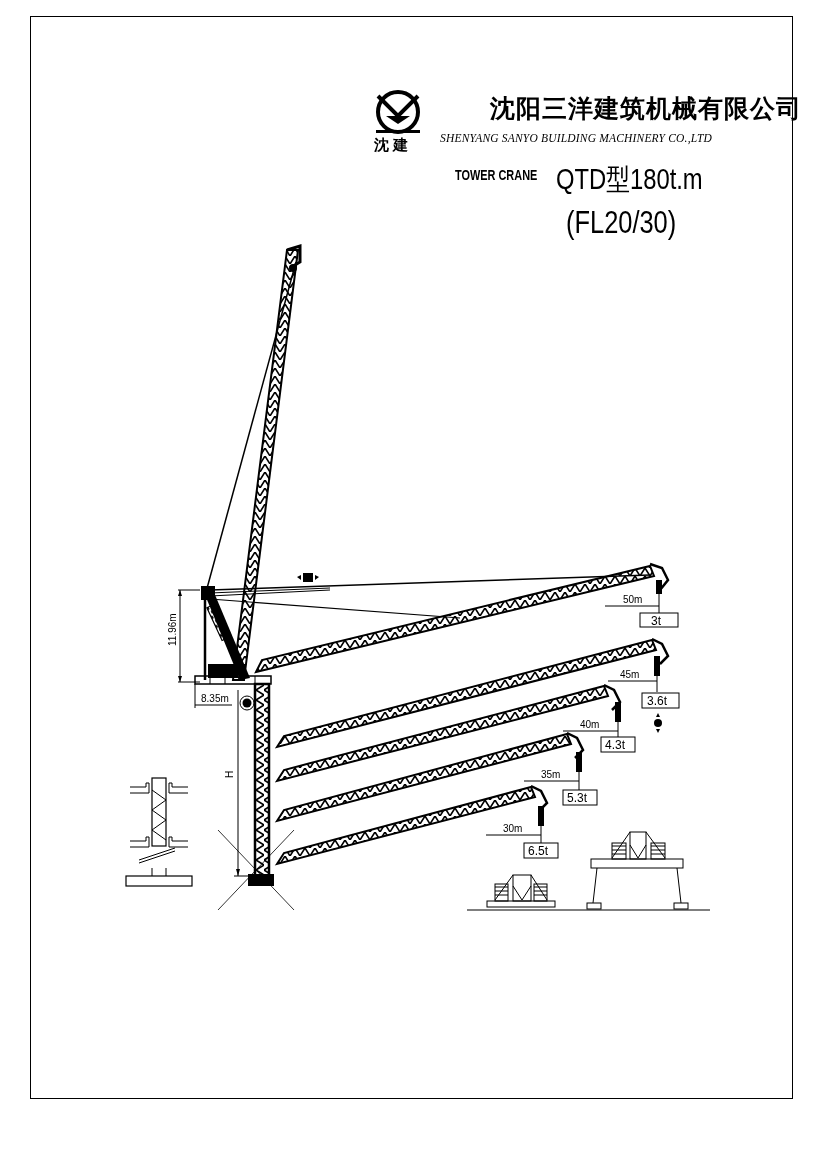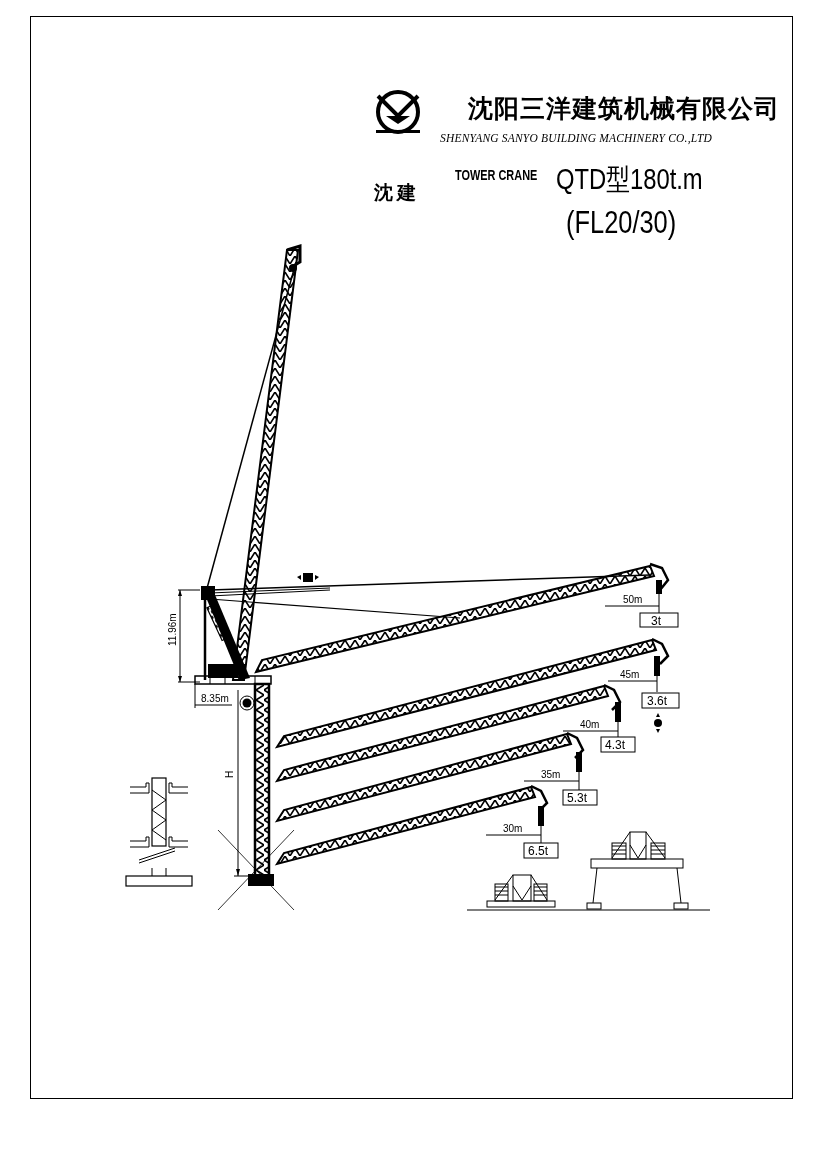--- a/index.html
+++ b/index.html
@@ -1,26 +1,26 @@
 <!DOCTYPE html>
 <html><head>
   <meta charset="utf-8">
   <style>
     html, body { margin: 0; padding: 0; background: #ffffff; }
     body { width: 826px; height: 1169px; position: relative; overflow: hidden;
            font-family: "Liberation Sans", sans-serif; color: #000; }
     .frame { position: absolute; left: 30px; top: 16px; width: 763px; height: 1083px;
              border: 1.5px solid #000; box-sizing: border-box; }
     .abs { position: absolute; white-space: nowrap; }
-    .company-cn { left: 468px; top: 92px; font-size: 25px; font-weight: bold; letter-spacing: 1px;
+    .company-cn { left: 490px; top: 92px; font-size: 25px; font-weight: bold; letter-spacing: 1px;
                   font-family: "DejaVu Sans", sans-serif; }
     .company-en { left: 440px; top: 131px; font-size: 12.5px; font-style: italic;
                   font-family: "Liberation Serif", serif; letter-spacing: 0.2px; transform: scaleX(0.92); transform-origin: left; }
-    .logo-text { left: 374px; top: 136px; font-size: 19px; font-weight: bold; letter-spacing: 4px;
-                 font-family: "DejaVu Sans", sans-serif; margin-top: 44px; }
+    .logo-text { left: 374px; top: 136px; font-size: 15px; font-weight: bold; letter-spacing: 4px;
+                 font-family: "DejaVu Sans", sans-serif; }
     .tc-label { left: 455px; top: 167px; font-size: 14px; font-weight: bold; transform: scaleX(0.78); transform-origin: left; }
     .model { left: 556px; top: 160px; font-size: 29px; font-family: "Liberation Sans Narrow", "Liberation Sans", sans-serif;
              transform: scaleX(0.82); transform-origin: left; }
     .series { left: 566px; top: 205px; font-size: 31px; transform: scaleX(0.82); transform-origin: left; }
     svg { position: absolute; left: 0; top: 0; }
     .dim { font-family: "Liberation Sans", sans-serif; font-size: 10px; }
     .load { font-family: "Liberation Sans", sans-serif; font-size: 12px; }
   </style>
 </head>
 <body>

